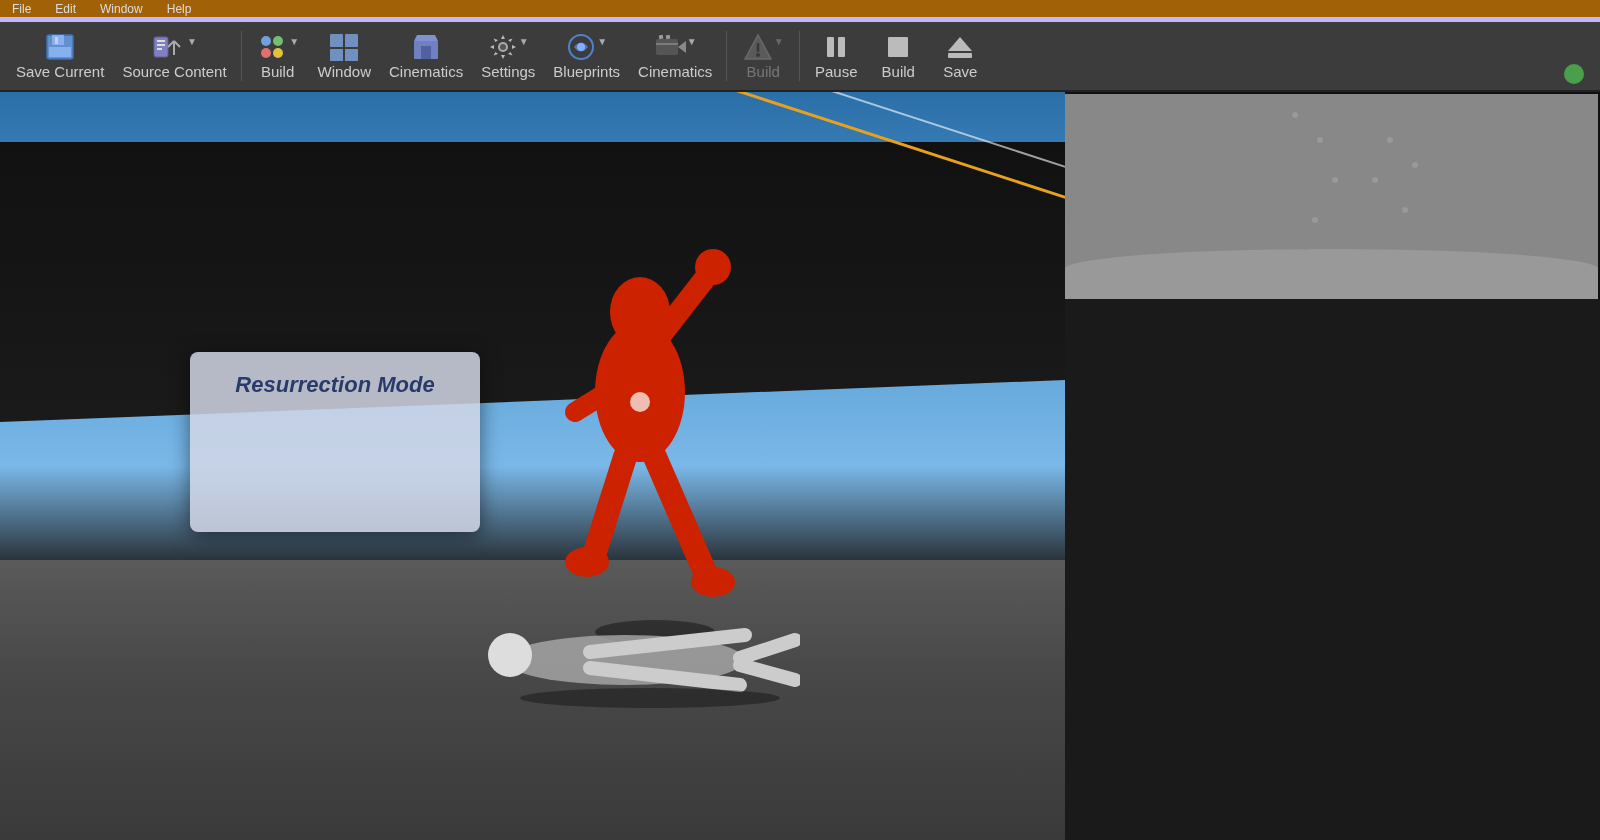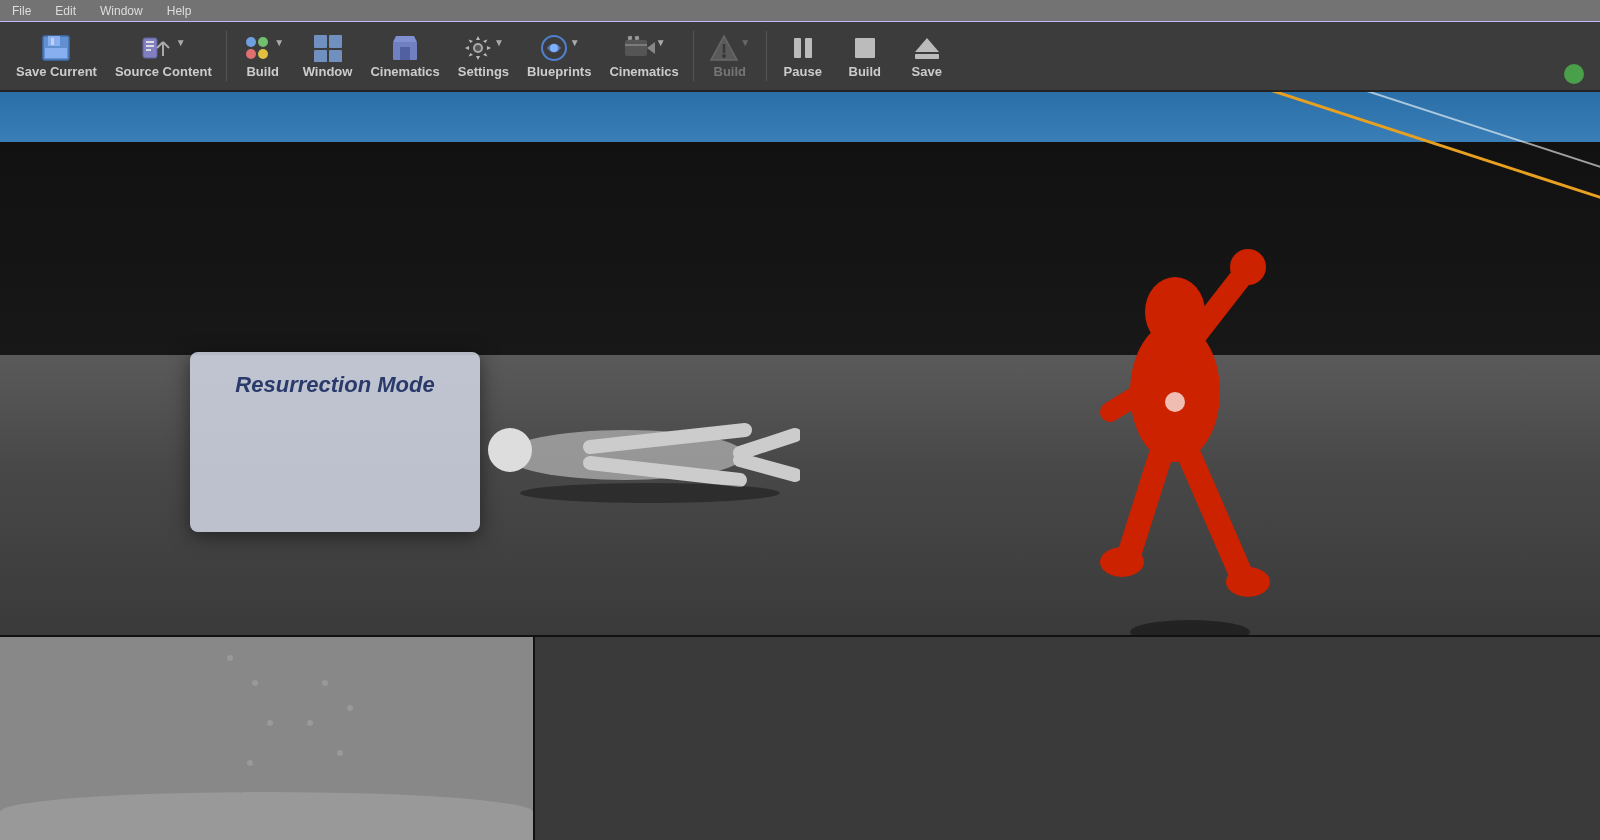--- a/index.html
+++ b/index.html
@@ -9,25 +9,25 @@
       overflow: hidden;
       background: #1a1a1a;
       font-family: 'Segoe UI', Arial, sans-serif;
       user-select: none;
     }
 
     
     #menu-bar {
       display: flex;
       align-items: center;
-      background: #737373;
+      background: #a16207;
       height: 22px;
       padding: 0 8px;
       gap: 16px;
-      border-bottom: 1px solid #c4b5fd;
+      border-bottom: 5px solid #c4b5fd;
     }
     .menu-item {
       color: #ddd;
       font-size: 12px;
       cursor: pointer;
       padding: 2px 4px;
     }
 
     
     #toolbar {
@@ -57,24 +57,23 @@
       gap: 2px;
     }
     .toolbar-btn .icon {
       font-size: 26px;
       line-height: 1;
       display: flex;
       align-items: center;
       justify-content: center;
     }
     .toolbar-btn .label {
-      font-size: 13px;
+      font-size: 15px;
       color: #ccc;
       white-space: nowrap;
-      font-weight: bold;
     }
 
     .toolbar-separator {
       width: 1px;
       height: 50px;
       background: #555;
       margin: 0 4px;
     }
 
     .toolbar-btn-with-arrow {
@@ -91,21 +90,21 @@
 
     
     .toolbar-btn.disabled {
       opacity: 0.4;
       cursor: default;
     }
 
     
     #viewport-area {
       display: flex;
-      flex-direction: column;
+      flex-direction: row;
       width: 1600px;
       height: calc(840px - 22px - 70px);
       position: relative;
     }
 
     
     #main-viewport {
       flex: 1;
       position: relative;
       overflow: hidden;

